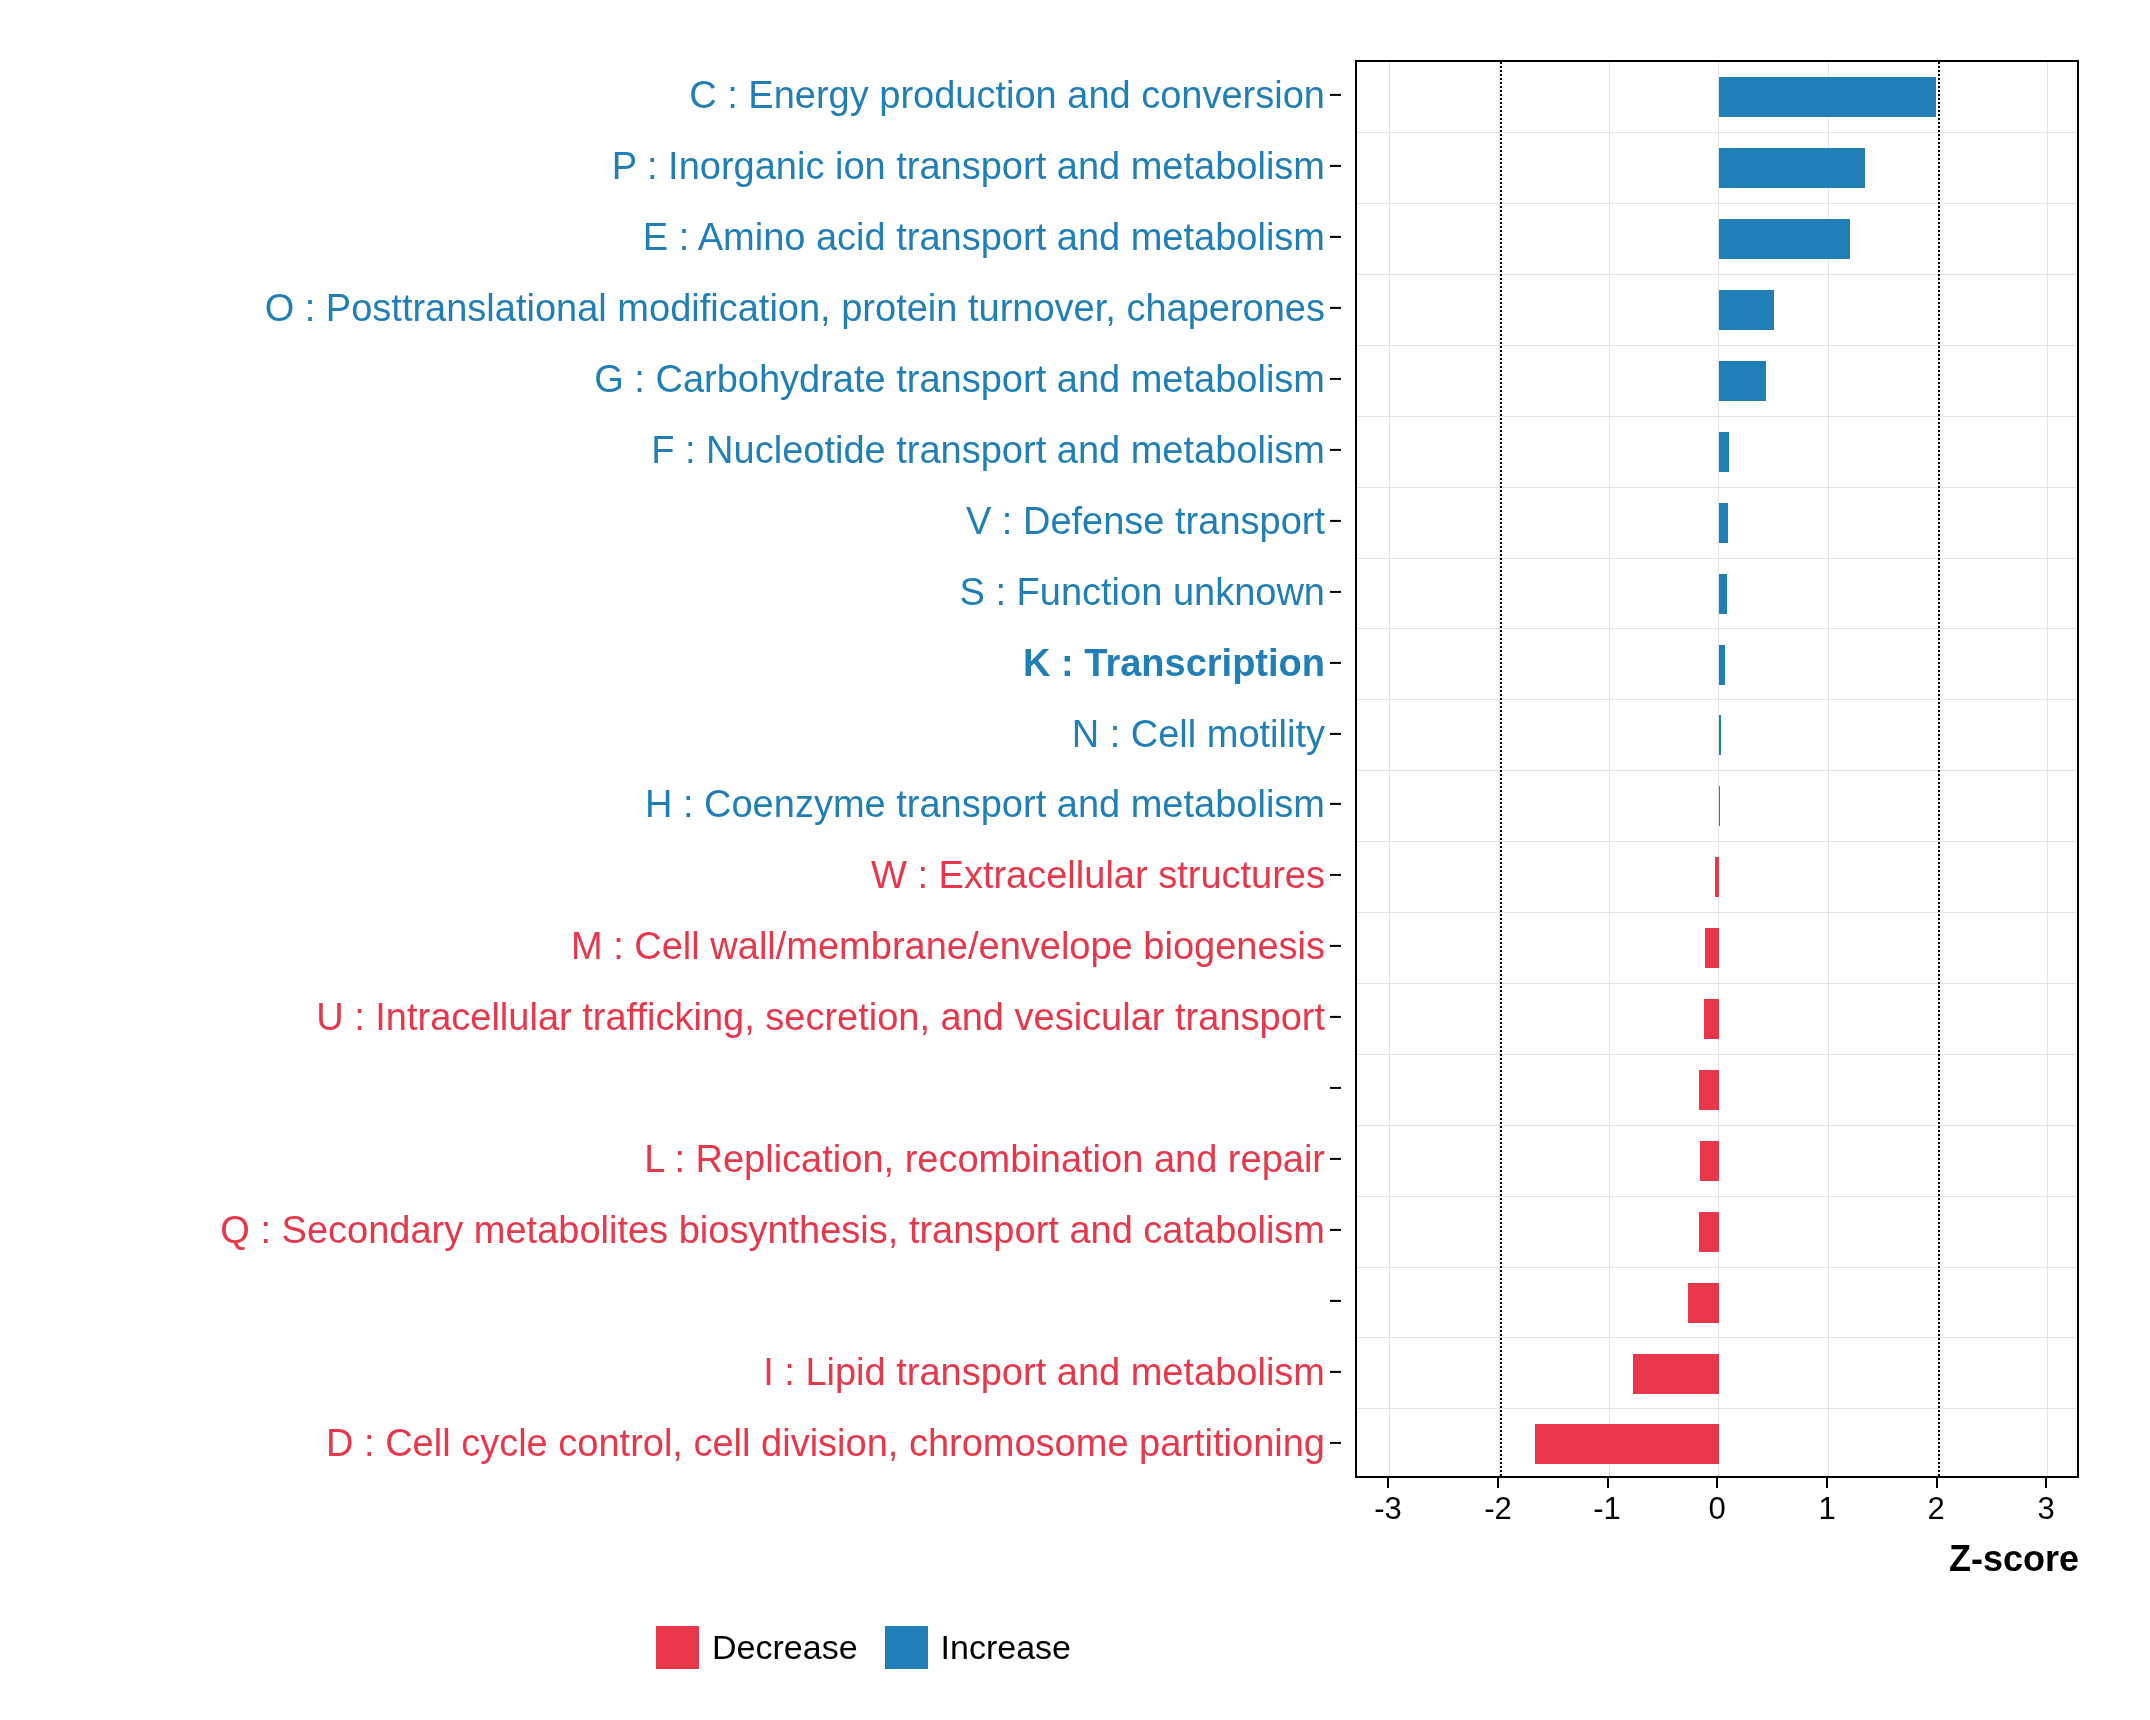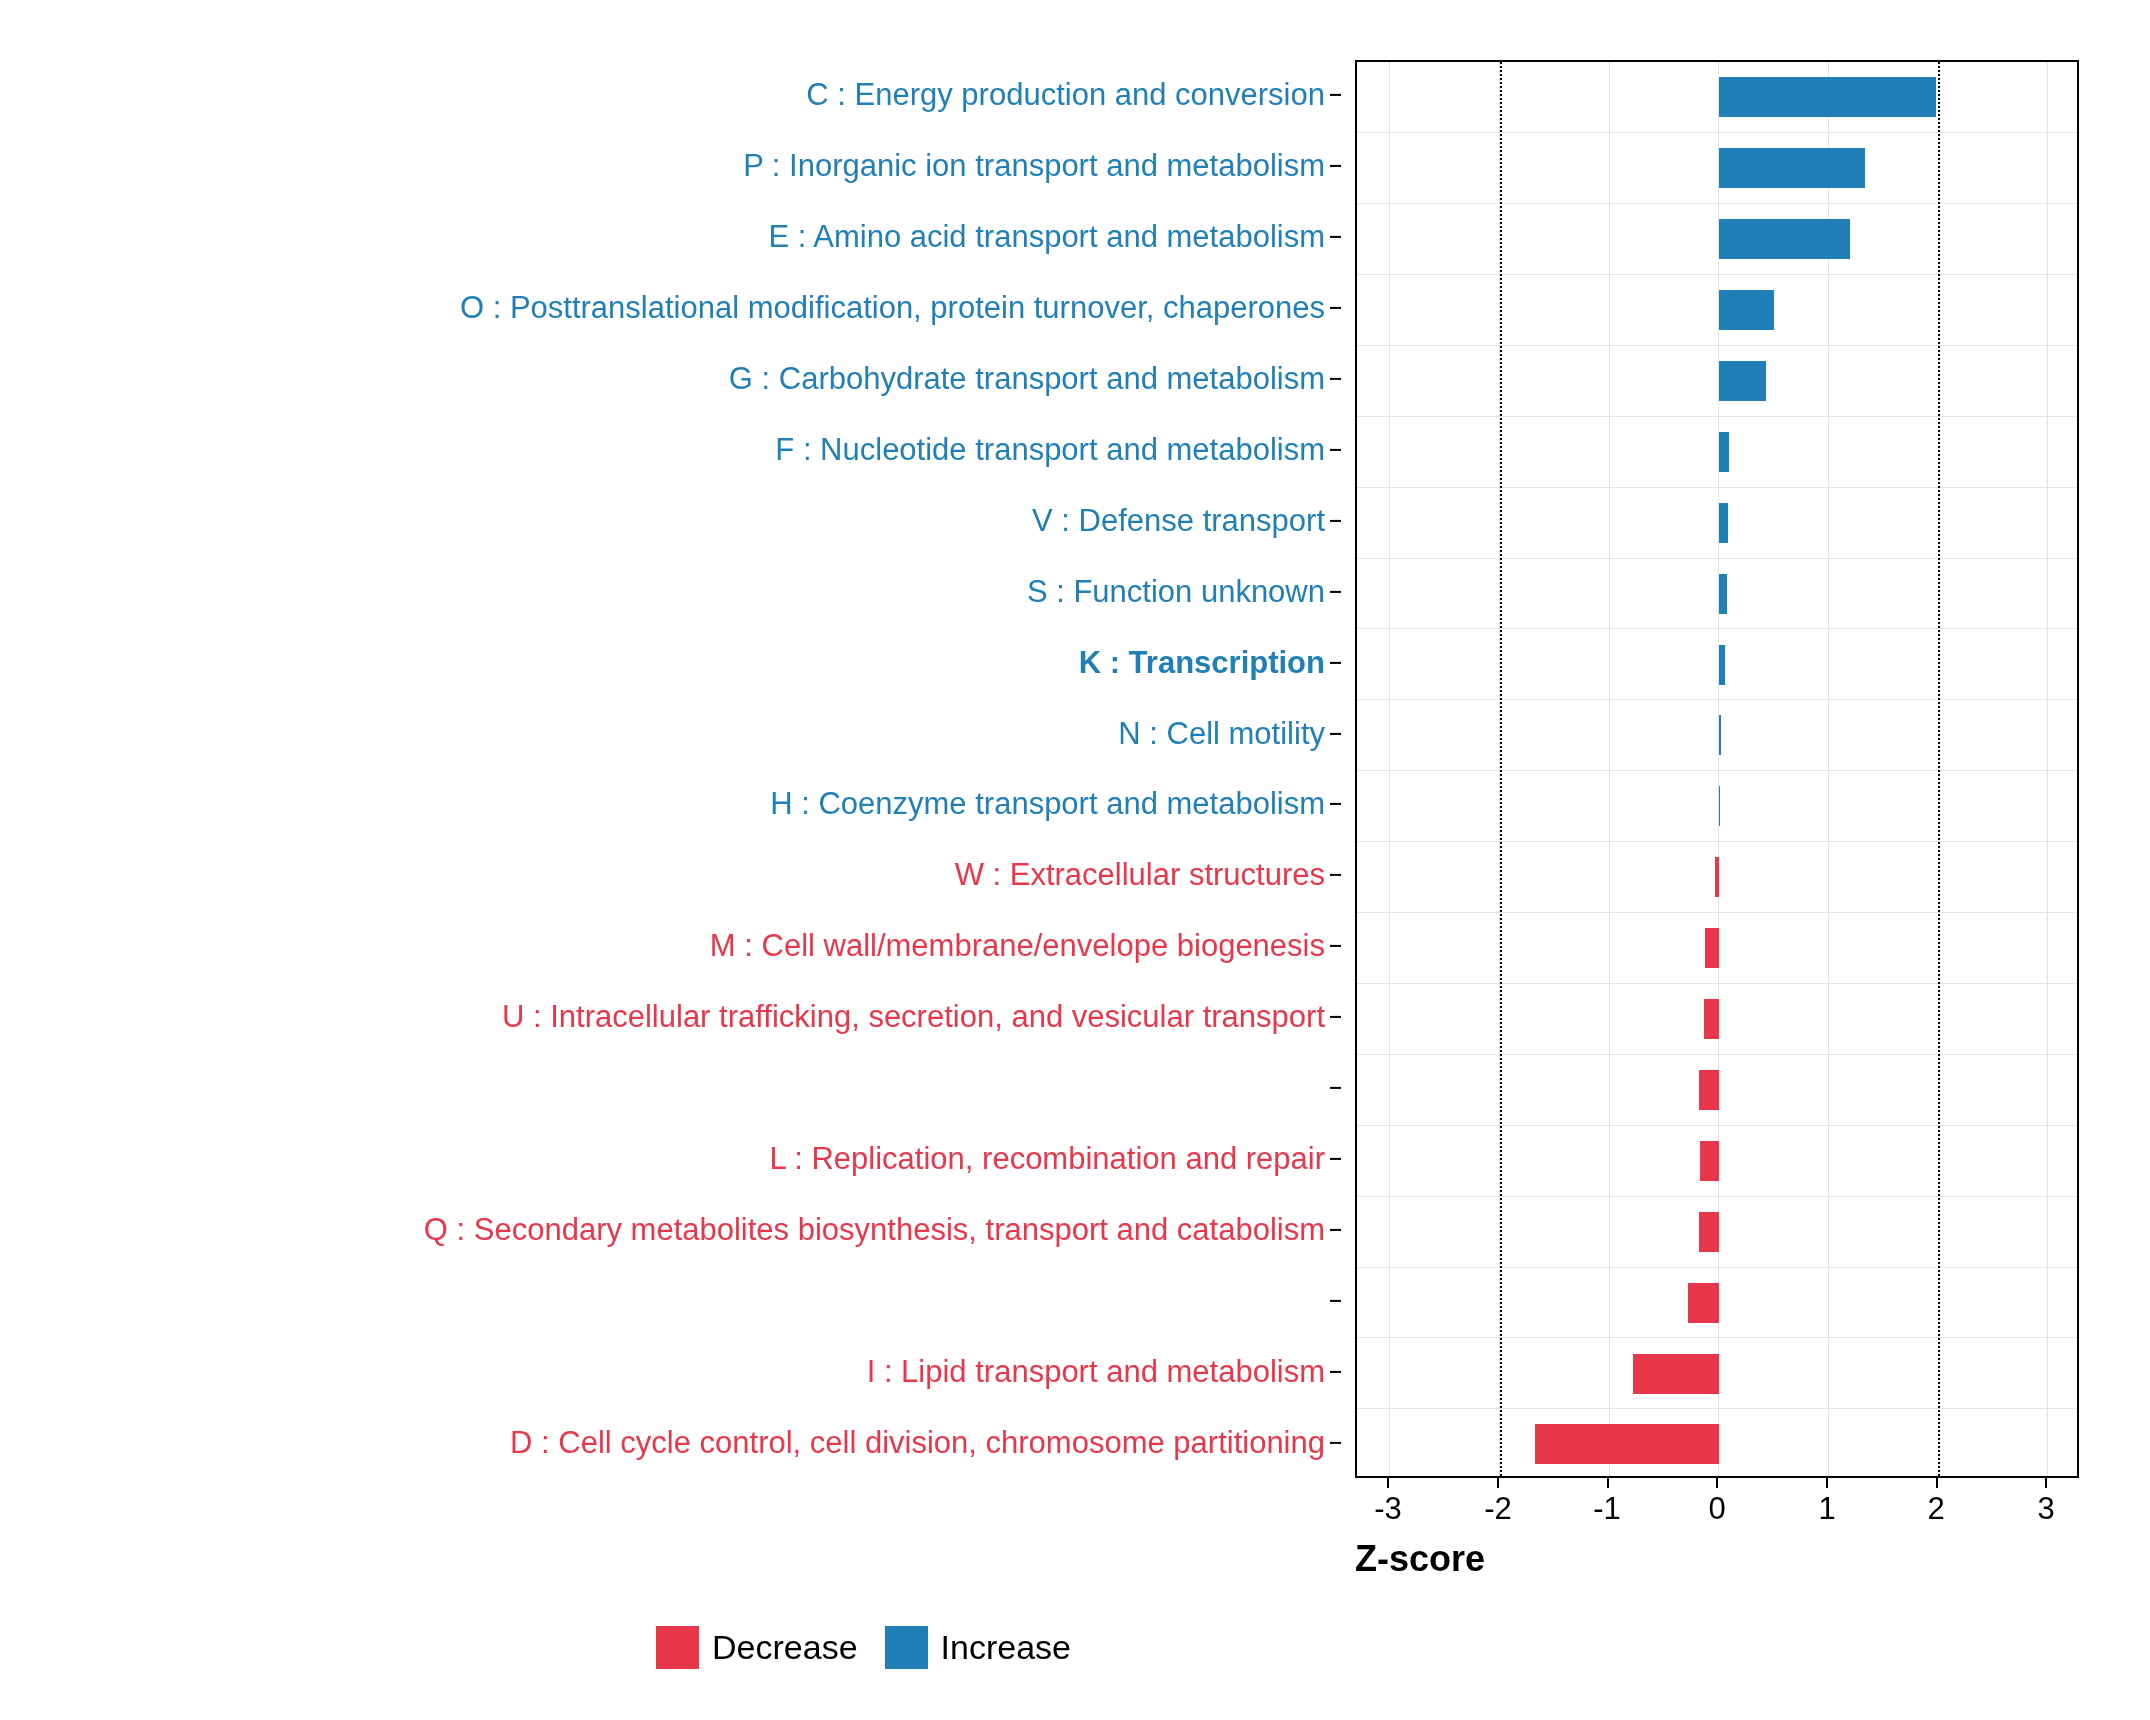--- a/index.html
+++ b/index.html
@@ -65,21 +65,21 @@
     position: absolute;
     left: 0;
     top: 60px;
     width: 1341px;
     height: 1418px;
   }
   .cat-label {
     position: absolute;
     right: 16px;
     text-align: right;
-    font-size: 31px;
+    font-size: 38px;
     line-height: 34px;
     white-space: nowrap;
     transform: translateY(-50%);
   }
   .cat-tick {
     position: absolute;
     right: 0px;
     width: 11.5px;
     height: 2.2px;
     background: #000000;
@@ -109,21 +109,21 @@
     font-size: 31px;
     color: #000000;
     transform: translateX(-50%);
     white-space: nowrap;
   }
   #x-axis-title {
     position: absolute;
     left: 1355px;
     top: 1538px;
     width: 724px;
-    text-align: left;
+    text-align: right;
     font-size: 36px;
     font-weight: bold;
     color: #000000;
   }
 
   
   #legend {
     position: absolute;
     left: 0;
     top: 1626px;

